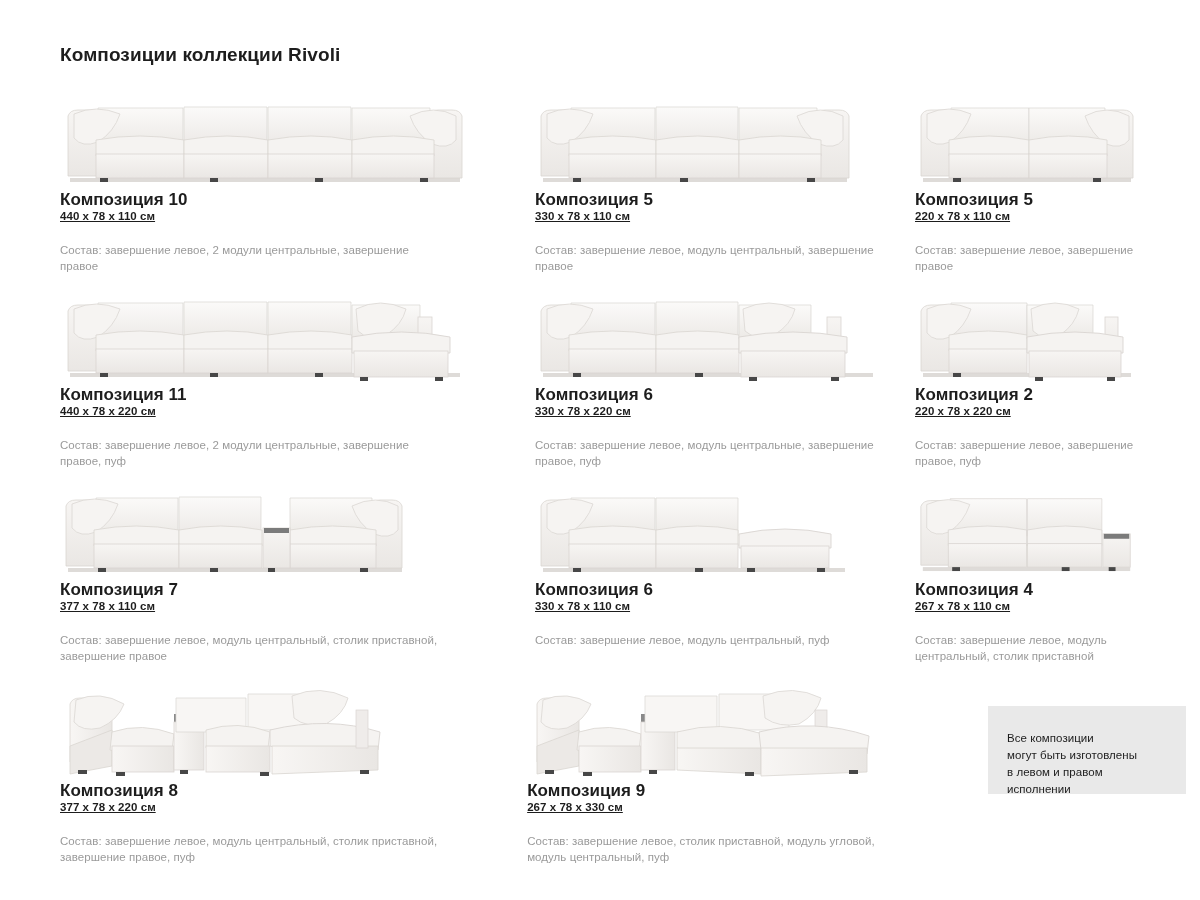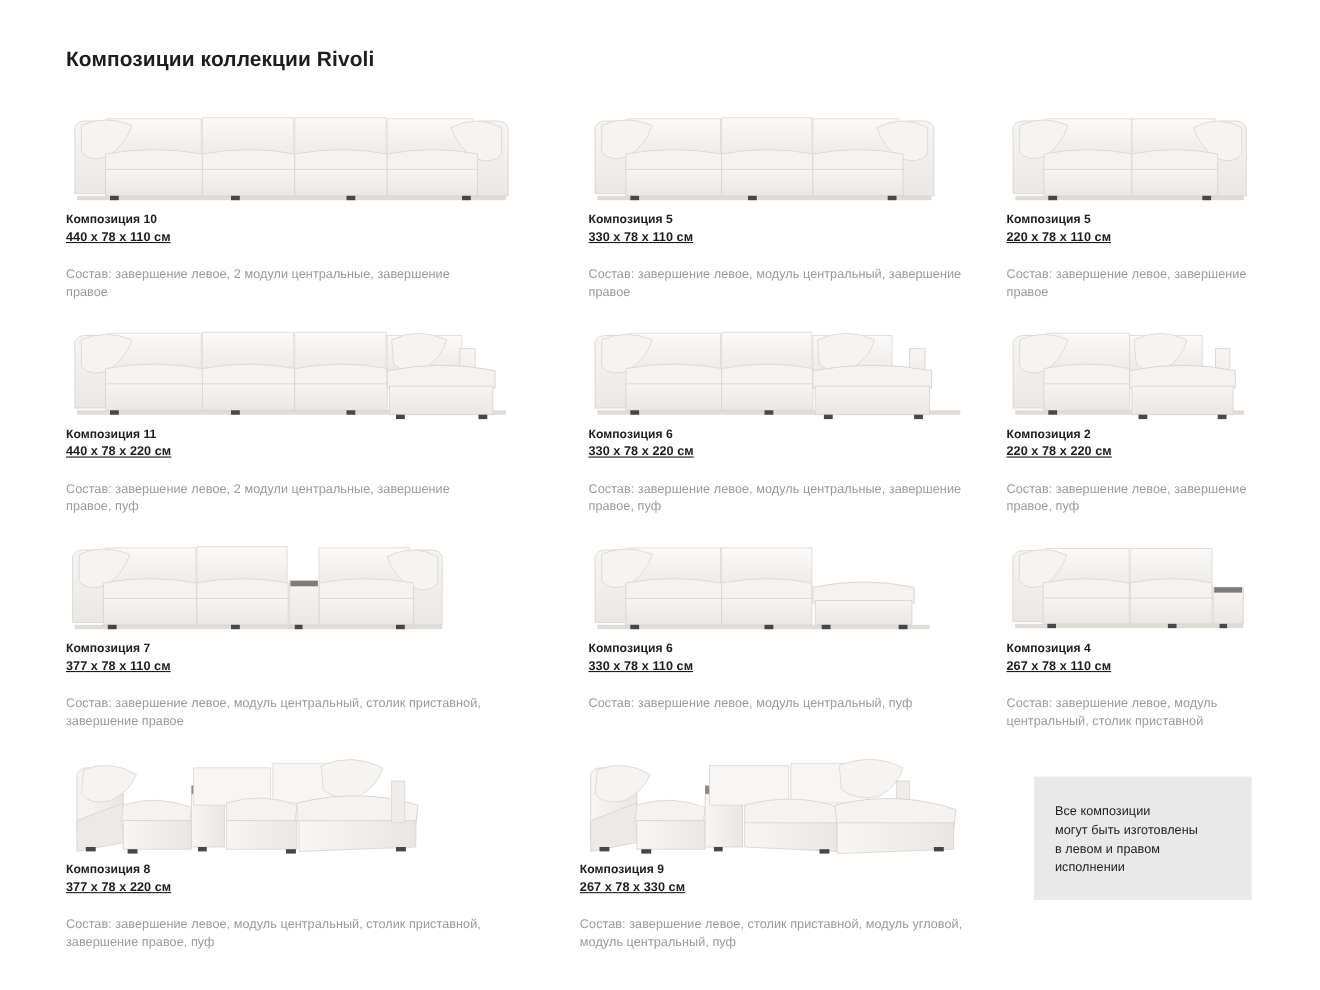--- a/index.html
+++ b/index.html
@@ -47,21 +47,21 @@
     width:100%;
     display:flex;
     align-items:flex-end;
     justify-content:flex-start;
     overflow:visible;
   }
   .img-box svg { display:block; }
 
   .caption { margin-top:4px; }
   .cap-name {
-    font-size:11px;
+    font-size:17px;
     font-weight:bold;
     color:#1d1d1d;
     line-height:16px;
     letter-spacing:0.05px;
   }
   .cap-dims {
     font-size:11.5px;
     font-weight:bold;
     color:#1d1d1d;
     line-height:16px;
@@ -76,22 +76,22 @@
     letter-spacing:0.05px;
     margin-top:18px;
     max-width:100%;
   }
   .cell-a .cap-comp { max-width:385px; }
   .cell-b .cap-comp { max-width:352px; }
   .cell-c .cap-comp { max-width:225px; }
 
   .note-box {
     position:absolute;
-    left:940px; top:706px;
-    width:198px; height:112px;
+    left:988px; top:706px;
+    width:198px; height:88px;
     background:#e9e9e9;
   }
   .note-text {
     position:absolute;
     left:19px; top:24px;
     font-size:11.5px;
     line-height:17px;
     color:#1d1d1d;
     letter-spacing:0.05px;
     white-space:pre-line;

